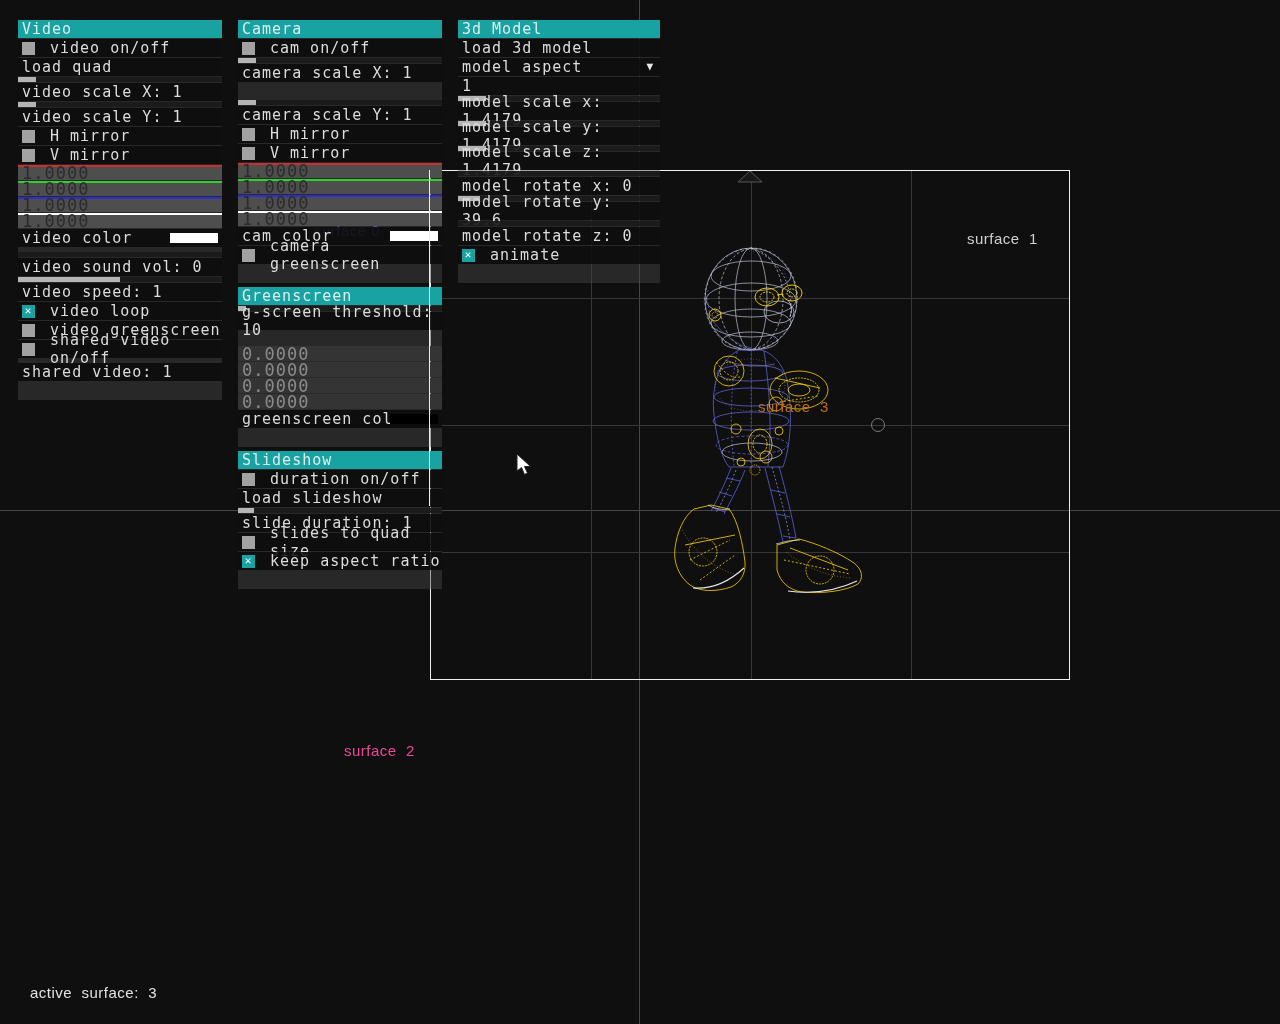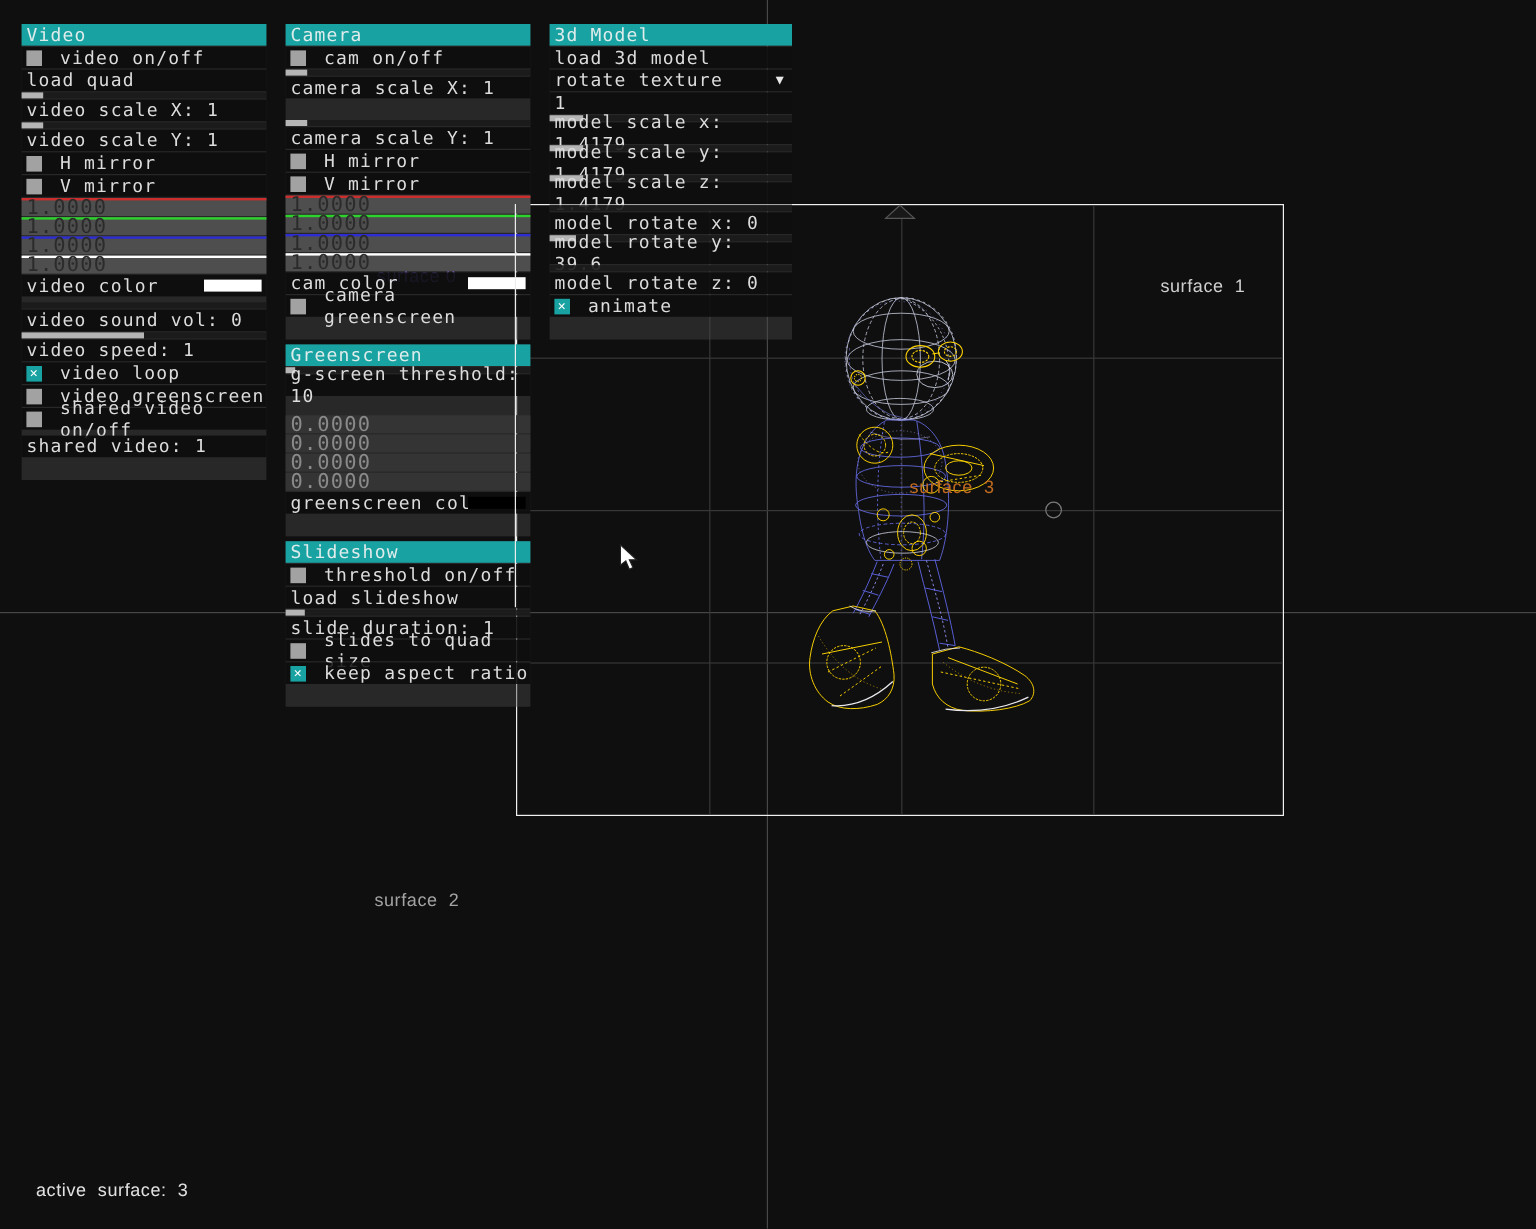--- a/index.html
+++ b/index.html
@@ -15,21 +15,21 @@
   .gv{position:absolute;top:0;bottom:0;width:1px;background:#373737}
   .gh{position:absolute;left:0;right:0;height:1px;background:#373737}
   #edge-overlay{position:absolute;left:429px;top:170px;width:1px;height:336px;
                 background:#ededed;z-index:30}
   #handle-circle{position:absolute;left:871px;top:418px;width:12px;height:12px;
                  border:1px solid #7a7a7a;border-radius:50%;z-index:5}
   #tri-marker{position:absolute;left:735px;top:169px;z-index:3}
   .scene-label{position:absolute;font-family:"Liberation Sans",sans-serif;font-size:15px;
                white-space:pre;z-index:6;letter-spacing:.5px}
   #lbl-surface1{left:967px;top:230px;color:#cfcfcf}
-  #lbl-surface2{left:312px;top:742px;color:#a3a3a3}
+  #lbl-surface2{left:344px;top:742px;color:#ec4899}
   #lbl-surface3{left:758px;top:398px;color:#bf6a1f}
   #lbl-surface0{left:314px;top:222px;color:#8b5cf6;z-index:1}
   #lbl-status{left:30px;top:984px;color:#e2e2e2;font-size:15px}
   #character{position:absolute;left:630px;top:225px;z-index:4}
   #cursor{position:absolute;left:516px;top:453px;z-index:50}
   
   #panels{position:absolute;inset:0;z-index:20}
   .pcol{position:absolute}
   .panel{margin-bottom:4px;background:rgba(72,72,72,.45);padding-bottom:18px}
   .phead{height:18px;line-height:18px;background:#19a2a2;color:#dfecec;
@@ -356,21 +356,21 @@
         </div>
         <div class="prow">
           <span>greenscreen col</span>
           <span class="swatch" style="background: rgb(0, 0, 0);"></span>
         </div>
       </div>
       <div class="panel">
         <div class="phead">Slideshow</div>
         <div class="prow">
           <span class="cb"></span>
-          <span class="tlab">threshold on/off</span>
+          <span class="tlab">duration on/off</span>
         </div>
         <div class="prow btn">
           <span>load slideshow</span>
         </div>
         <div class="sgroup">
           <div class="sbar">
             <div class="sfill" style="width: 8%;"></div>
           </div>
           <div class="prow" style="margin-bottom: 0px;">
             <span>slide duration: 1</span>
@@ -388,21 +388,21 @@
         </div>
       </div>
     </div>
     <div class="pcol" style="left: 458px; top: 20px; width: 202px;">
       <div class="panel">
         <div class="phead">3d Model</div>
         <div class="prow btn">
           <span>load 3d model</span>
         </div>
         <div class="prow">
-          <span>rotate texture</span>
+          <span>model aspect</span>
           <span class="arrow">▼</span>
         </div>
         <div class="prow">
           <span>1</span>
         </div>
         <div class="sgroup">
           <div class="sbar">
             <div class="sfill" style="width: 14%;"></div>
           </div>
           <div class="prow" style="margin-bottom: 0px;">

